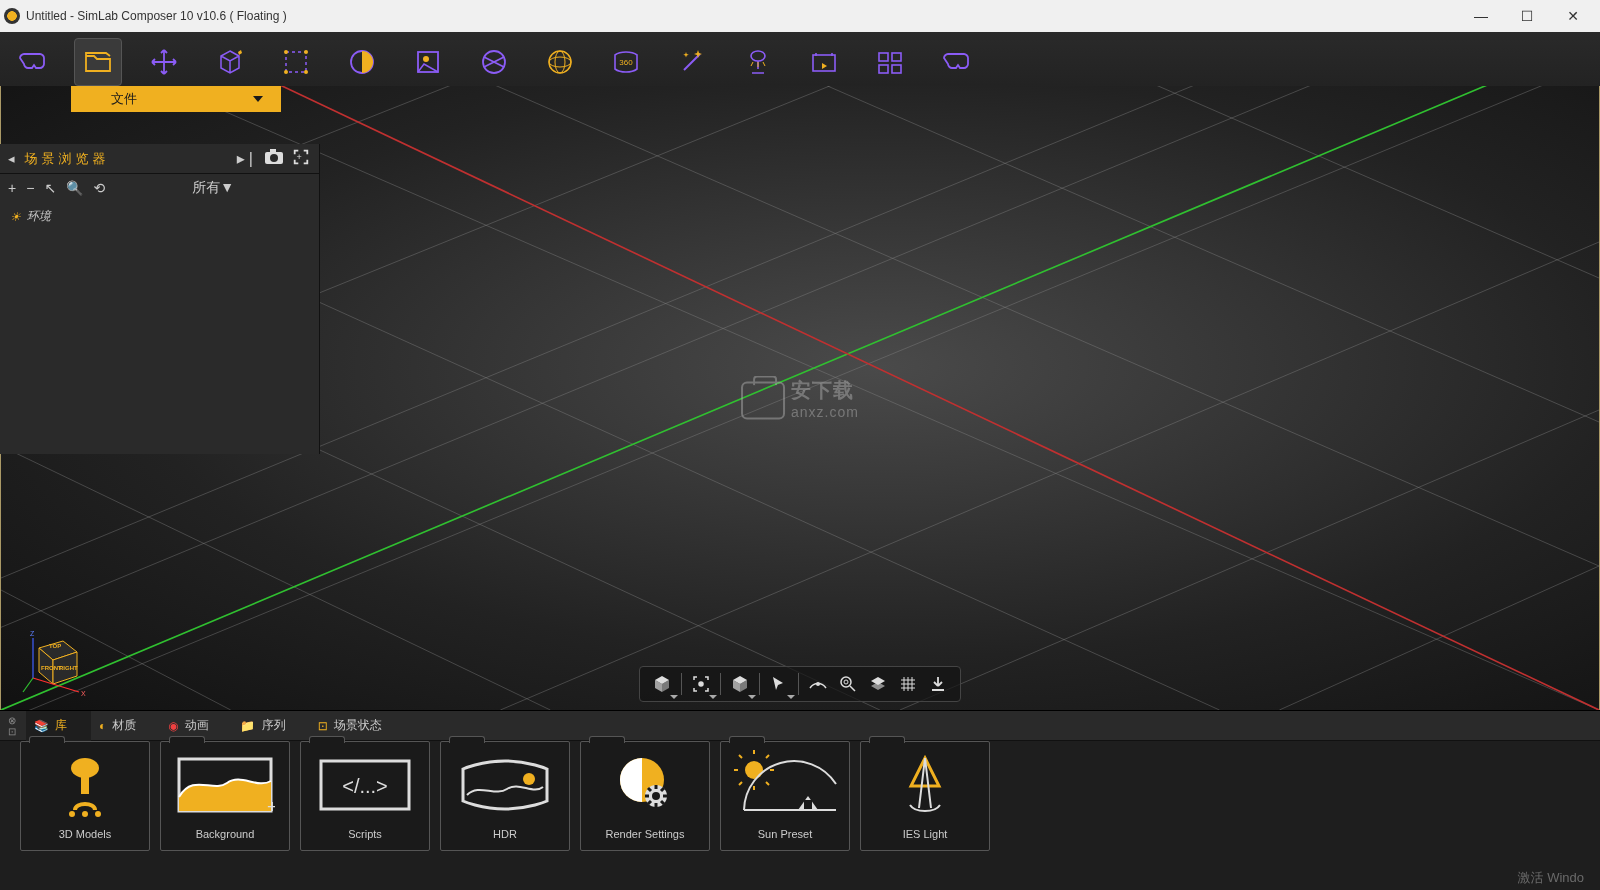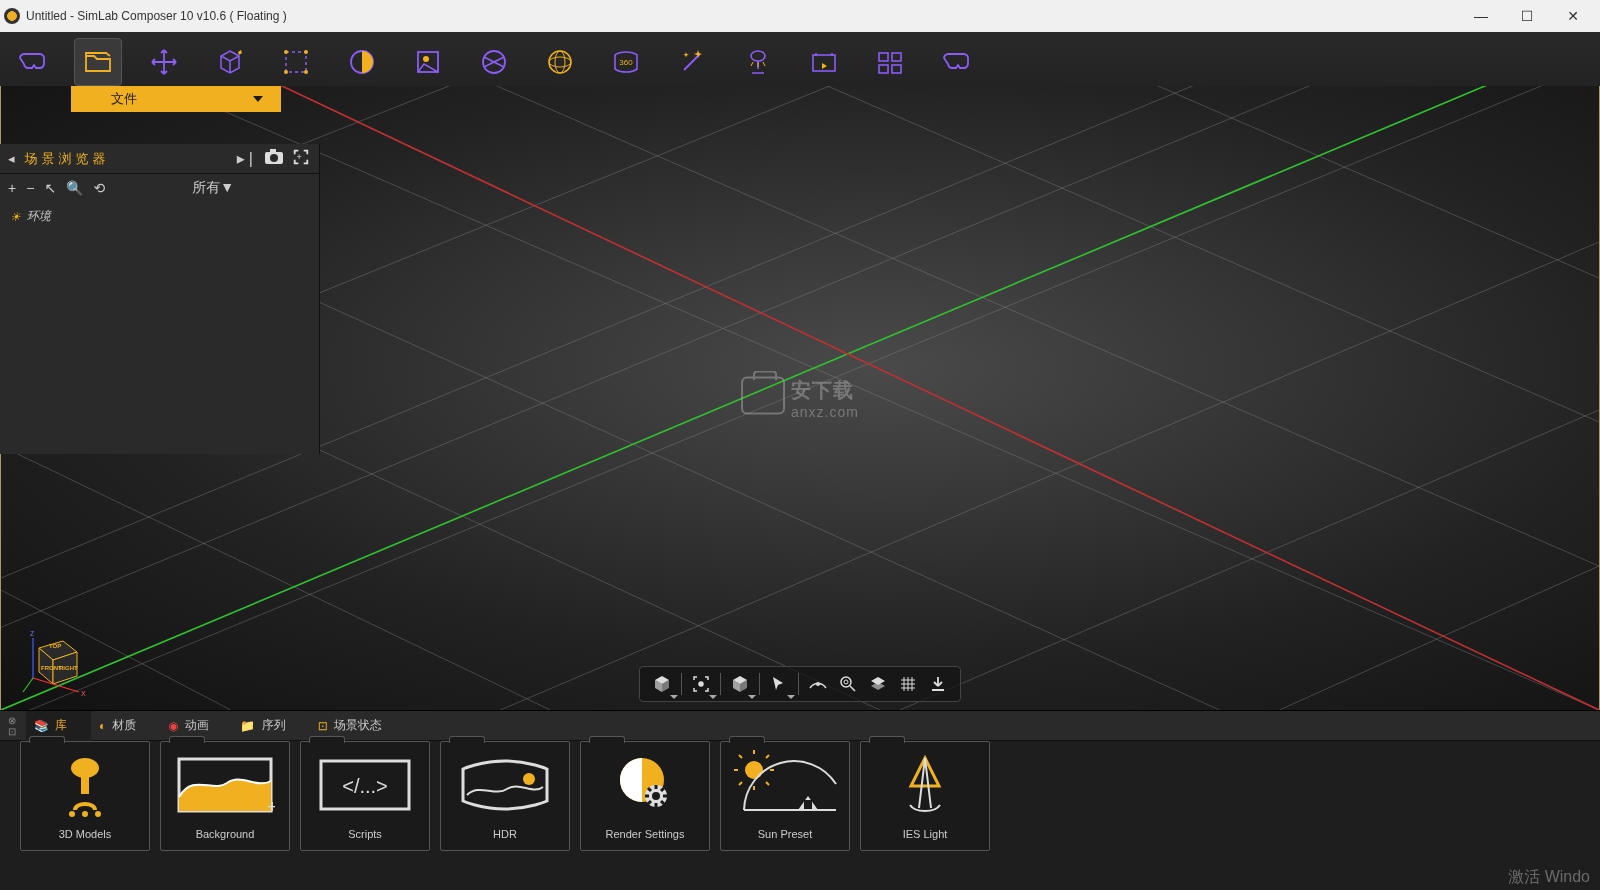--- a/index.html
+++ b/index.html
@@ -37,21 +37,21 @@
 .sun-icon { color:#f0b020; font-size:12px; }
 
 
 .viewport { position:absolute; left:0; right:0; top:0; bottom:0; background:radial-gradient(ellipse at 55% 45%, #4a4a4a 0%, #222 60%, #111 100%); overflow:hidden; border:1px solid #a96; border-top:none; border-bottom:none; }
 .grid-svg { position:absolute; inset:0; width:100%; height:100%; }
 .axis-red { stroke:#c03030; stroke-width:1.4; }
 .axis-green { stroke:#30c030; stroke-width:1.4; }
 .grid-line { stroke:#888; stroke-width:0.6; opacity:0.6; }
 
 
-.watermark { position:absolute; left:50%; top:50%; transform:translate(-50%,-50%); display:flex; align-items:flex-start; gap:6px; opacity:0.5; color:#aaa; }
+.watermark { position:absolute; left:50%; top:50%; transform:translate(-50%,-50%); display:flex; align-items:flex-end; gap:6px; opacity:0.5; color:#aaa; }
 .watermark .cam { width:44px; height:38px; border:2px solid #aaa; border-radius:6px; position:relative; }
 .watermark .cam::before { content:""; position:absolute; top:-8px; left:10px; width:20px; height:8px; border:2px solid #aaa; border-bottom:none; border-radius:4px 4px 0 0; }
 .watermark .wt-text { font-size:20px; font-weight:bold; letter-spacing:1px; }
 .watermark .wt-sub { font-size:14px; letter-spacing:1px; }
 
 
 .navcube { position:absolute; left:18px; bottom:14px; width:70px; height:70px; }
 
 
 .vp-toolbar { position:absolute; left:50%; bottom:8px; transform:translateX(-50%); height:36px; background:rgba(20,20,20,0.7); border:1px solid #444; border-radius:4px; display:flex; align-items:center; padding:0 8px; gap:2px; }
@@ -70,21 +70,21 @@
 .bot-crumb { height:24px; display:flex; align-items:center; padding:0 20px; color:#bbb; font-size:12px; justify-content:space-between; }
 
 
 .lib-row { display:flex; gap:10px; padding:0 20px; }
 .lib-card { width:130px; height:110px; border:1px solid #555; background:#1a1a1a; display:flex; flex-direction:column; position:relative; border-radius:2px; }
 .lib-card::before { content:""; position:absolute; top:-6px; left:8px; width:34px; height:6px; background:#1a1a1a; border:1px solid #555; border-bottom:none; border-radius:3px 3px 0 0; }
 .lib-card .thumb { flex:1; display:flex; align-items:center; justify-content:center; padding:8px; }
 .lib-card .cap { height:22px; text-align:center; font-size:11px; color:#ccc; border-top:0; }
 
 
-.activate { position:absolute; right:10px; bottom:4px; color:#6a6a6a; font-size:16px; text-align:right; line-height:1.2; }
+.activate { position:absolute; right:16px; bottom:4px; color:#6a6a6a; font-size:13px; text-align:right; line-height:1.2; }
 </style>
 </head>
 <body>
 
 <div class="titlebar">
   <div class="tb-icon"></div>
   <div class="tb-title">Untitled - SimLab Composer 10 v10.6 ( Floating )</div>
   <div class="winbtn">—</div>
   <div class="winbtn">☐</div>
   <div class="winbtn">✕</div>

